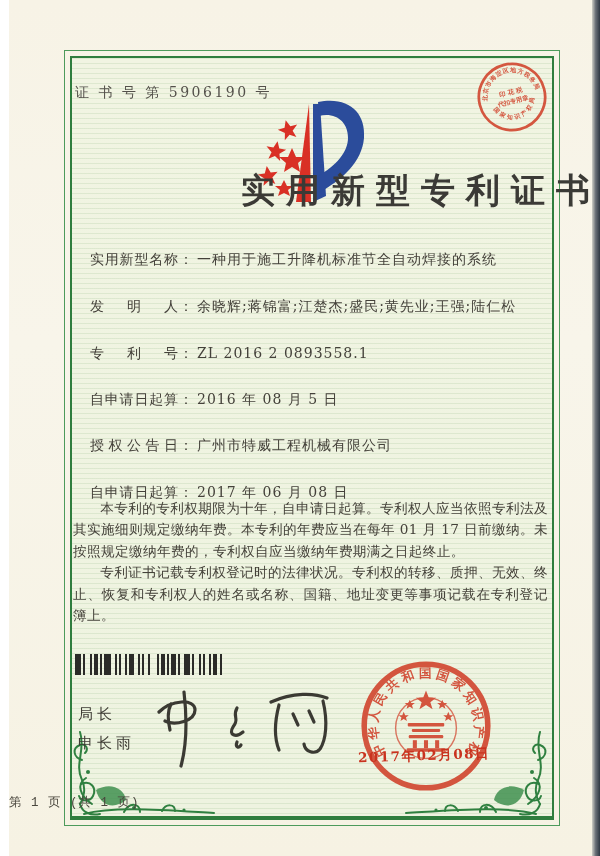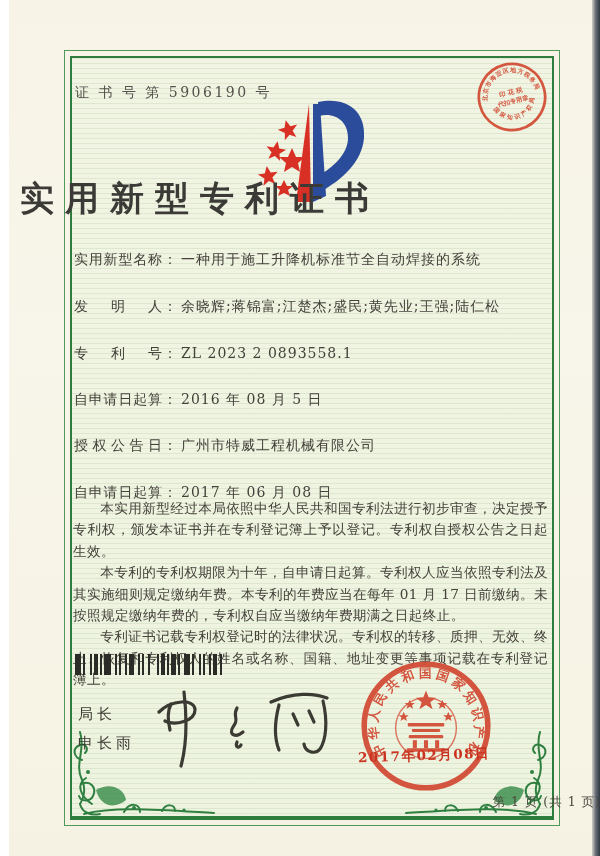--- a/index.html
+++ b/index.html
@@ -12,40 +12,40 @@
     background:linear-gradient(90deg,#cfcfc6 0%,#6a7077 40%,#202a36 100%);}
   .frame-outer{position:absolute;left:55px;top:50px;width:496px;height:776px;
     border:1.5px solid #4d9a5b;box-sizing:border-box;}
   .frame-inner{position:absolute;left:61px;top:56px;width:484px;height:764px;
     border:2.5px solid #2f7d3e;border-bottom-width:4px;box-sizing:border-box;
     background:
       repeating-linear-gradient(180deg, rgba(120,170,110,0.16) 0 1px, rgba(255,255,255,0) 1px 5px),
       linear-gradient(180deg,#f1f4e2,#eef3e0);}
   .cert-no{position:absolute;left:66px;top:84px;font-size:14px;letter-spacing:2.5px;color:#53504a;}
   .logo{position:absolute;left:231px;top:96px;}
-  .title{position:absolute;left:0;top:176px;width:100%;text-align:left;
+  .title{position:absolute;left:0;top:168px;width:100%;text-align:right;
     font-size:34px;font-weight:700;letter-spacing:11px;color:#3b3a36;text-indent:11px;}
   .fields{position:absolute;left:65px;top:0;width:476px;font-size:14px;}
-  .field{position:absolute;left:0;white-space:nowrap;}
+  .field{position:absolute;left:16px;white-space:nowrap;}
   .f-label{display:inline-block;width:88px;text-align:justify;text-align-last:justify;color:#44413a;}
   .f-colon{display:inline-block;margin:0 4px 0 1px;}
   .f-value{letter-spacing:1px;color:#44413a;}
   .paras{position:absolute;left:64px;top:498px;width:475px;font-size:13.6px;
     line-height:21.4px;text-align:justify;color:#45423a;}
   .paras p{margin:0;text-indent:2em;letter-spacing:0.4px;}
   .barcode{position:absolute;left:66px;top:654px;height:21px;font-size:0;}
   .barcode span{display:inline-block;height:21px;vertical-align:top;}
   .officer{position:absolute;left:69px;top:700px;font-size:15px;letter-spacing:4px;color:#3d3a33;line-height:29px;font-family:Liberation Serif, serif;}
   .signature{position:absolute;left:128px;top:680px;}
   .seal-tax{position:absolute;left:457px;top:51px;transform:rotate(-14deg);opacity:0.92;}
   .seal-sipo{position:absolute;left:341px;top:650px;opacity:0.93;}
   .seal-date{position:absolute;left:349px;top:747px;font-size:13.5px;font-weight:700;
     color:#c9331f;letter-spacing:1.5px;transform:rotate(-2deg);white-space:nowrap;}
-  .footer{position:absolute;left:0;top:794px;width:100%;text-align:right;
-    font-size:12.5px;letter-spacing:1px;color:#4a473e;}
+  .footer{position:absolute;left:0;top:794px;width:100%;text-align:left;
+    font-size:12.5px;letter-spacing:1px;color:#4a473e;font-family:Liberation Mono, monospace;}
   .ornament{position:absolute;}
   .speck{position:absolute;border-radius:50%;background:#d0402e;}
 </style>
 </head>
 <body>
 
 <div class="page">
 
   <div class="scan-edge-right"></div>
   <div class="speck" style="left:255px;top:106px;width:4px;height:4px;opacity:.55"></div>
@@ -132,35 +132,34 @@
   <div class="title">实用新型专利证书</div>
 
   <div class="fields">
     <div class="field" style="top:251px">
       <span class="f-label">实用新型名称</span><span class="f-colon">：</span><span class="f-value">一种用于施工升降机标准节全自动焊接的系统</span>
     </div>
     <div class="field" style="top:298px">
       <span class="f-label">发　明　人</span><span class="f-colon">：</span><span class="f-value">余晓辉;蒋锦富;江楚杰;盛民;黄先业;王强;陆仁松</span>
     </div>
     <div class="field" style="top:345px">
-      <span class="f-label">专　利　号</span><span class="f-colon">：</span><span class="f-value">ZL 2023 2 0893558.1</span>
+      <span class="f-label">专　利　号</span><span class="f-colon">：</span><span class="f-value">ZL 2016 2 0893558.1</span>
     </div>
     <div class="field" style="top:391px">
       <span class="f-label">自申请日起算</span><span class="f-colon">：</span><span class="f-value">2016 年 08 月 5 日</span>
     </div>
     <div class="field" style="top:437px">
       <span class="f-label">授权公告日</span><span class="f-colon">：</span><span class="f-value">广州市特威工程机械有限公司</span>
     </div>
     <div class="field" style="top:484px">
       <span class="f-label">自申请日起算</span><span class="f-colon">：</span><span class="f-value">2017 年 06 月 08 日</span>
     </div>
   </div>
 
   <div class="paras">
-    <p>本实用新型经过本局依照中华人民共和国专利法进行初步审查，决定授予专利权，颁发本证书并在专利登记簿上予以登记。专利权自授权公告之日起生效。</p>
     <p>本专利的专利权期限为十年，自申请日起算。专利权人应当依照专利法及其实施细则规定缴纳年费。本专利的年费应当在每年 01 月 17 日前缴纳。未按照规定缴纳年费的，专利权自应当缴纳年费期满之日起终止。</p>
     <p>专利证书记载专利权登记时的法律状况。专利权的转移、质押、无效、终止、恢复和专利权人的姓名或名称、国籍、地址变更等事项记载在专利登记簿上。</p>
   </div>
 
   <div class="barcode" id="barcode"><span style="width: 6.3px; background: rgb(43, 43, 40);"></span><span style="width: 2.1px; background: transparent;"></span><span style="width: 2.1px; background: rgb(43, 43, 40);"></span><span style="width: 4.2px; background: transparent;"></span><span style="width: 2.1px; background: rgb(43, 43, 40);"></span><span style="width: 2.1px; background: transparent;"></span><span style="width: 4.2px; background: rgb(43, 43, 40);"></span><span style="width: 2.1px; background: transparent;"></span><span style="width: 2.1px; background: rgb(43, 43, 40);"></span><span style="width: 2.1px; background: transparent;"></span><span style="width: 6.3px; background: rgb(43, 43, 40);"></span><span style="width: 4.2px; background: transparent;"></span><span style="width: 2.1px; background: rgb(43, 43, 40);"></span><span style="width: 2.1px; background: transparent;"></span><span style="width: 2.1px; background: rgb(43, 43, 40);"></span><span style="width: 4.2px; background: transparent;"></span><span style="width: 2.1px; background: rgb(43, 43, 40);"></span><span style="width: 2.1px; background: transparent;"></span><span style="width: 4.2px; background: rgb(43, 43, 40);"></span><span style="width: 4.2px; background: transparent;"></span><span style="width: 2.1px; background: rgb(43, 43, 40);"></span><span style="width: 2.1px; background: transparent;"></span><span style="width: 2.1px; background: rgb(43, 43, 40);"></span><span style="width: 4.2px; background: transparent;"></span><span style="width: 2.1px; background: rgb(43, 43, 40);"></span><span style="width: 6.3px; background: transparent;"></span><span style="width: 2.1px; background: rgb(43, 43, 40);"></span><span style="width: 2.1px; background: transparent;"></span><span style="width: 4.2px; background: rgb(43, 43, 40);"></span><span style="width: 2.1px; background: transparent;"></span><span style="width: 2.1px; background: rgb(43, 43, 40);"></span><span style="width: 2.1px; background: transparent;"></span><span style="width: 4.2px; background: rgb(43, 43, 40);"></span><span style="width: 2.1px; background: transparent;"></span><span style="width: 2.1px; background: rgb(43, 43, 40);"></span><span style="width: 4.2px; background: transparent;"></span><span style="width: 6.3px; background: rgb(43, 43, 40);"></span><span style="width: 2.1px; background: transparent;"></span><span style="width: 2.1px; background: rgb(43, 43, 40);"></span><span style="width: 4.2px; background: transparent;"></span><span style="width: 2.1px; background: rgb(43, 43, 40);"></span><span style="width: 2.1px; background: transparent;"></span><span style="width: 2.1px; background: rgb(43, 43, 40);"></span><span style="width: 4.2px; background: transparent;"></span><span style="width: 2.1px; background: rgb(43, 43, 40);"></span><span style="width: 2.1px; background: transparent;"></span><span style="width: 4.2px; background: rgb(43, 43, 40);"></span><span style="width: 2.1px; background: transparent;"></span><span style="width: 2.1px; background: rgb(43, 43, 40);"></span><span style="width: 6.3px; background: transparent;"></span></div>
 
   <div class="officer">
     <div>局长</div>
     <div>申长雨</div>
   </div>

